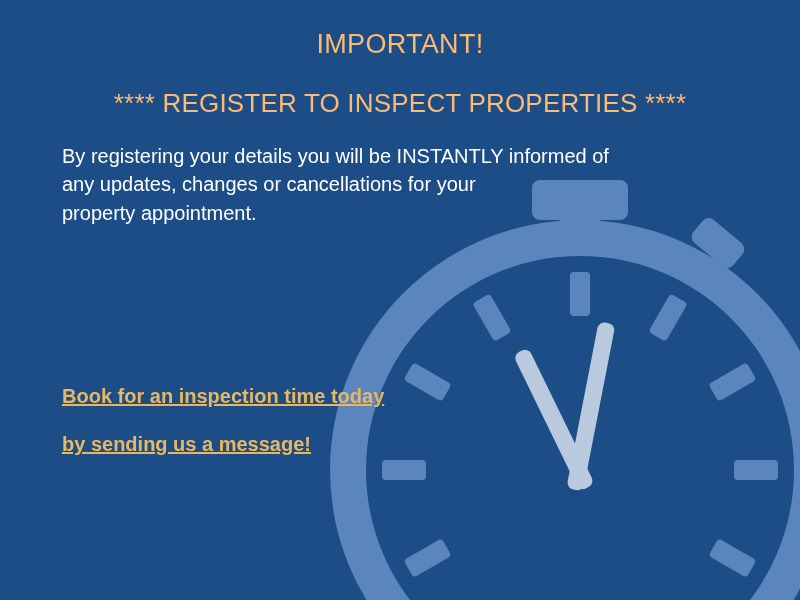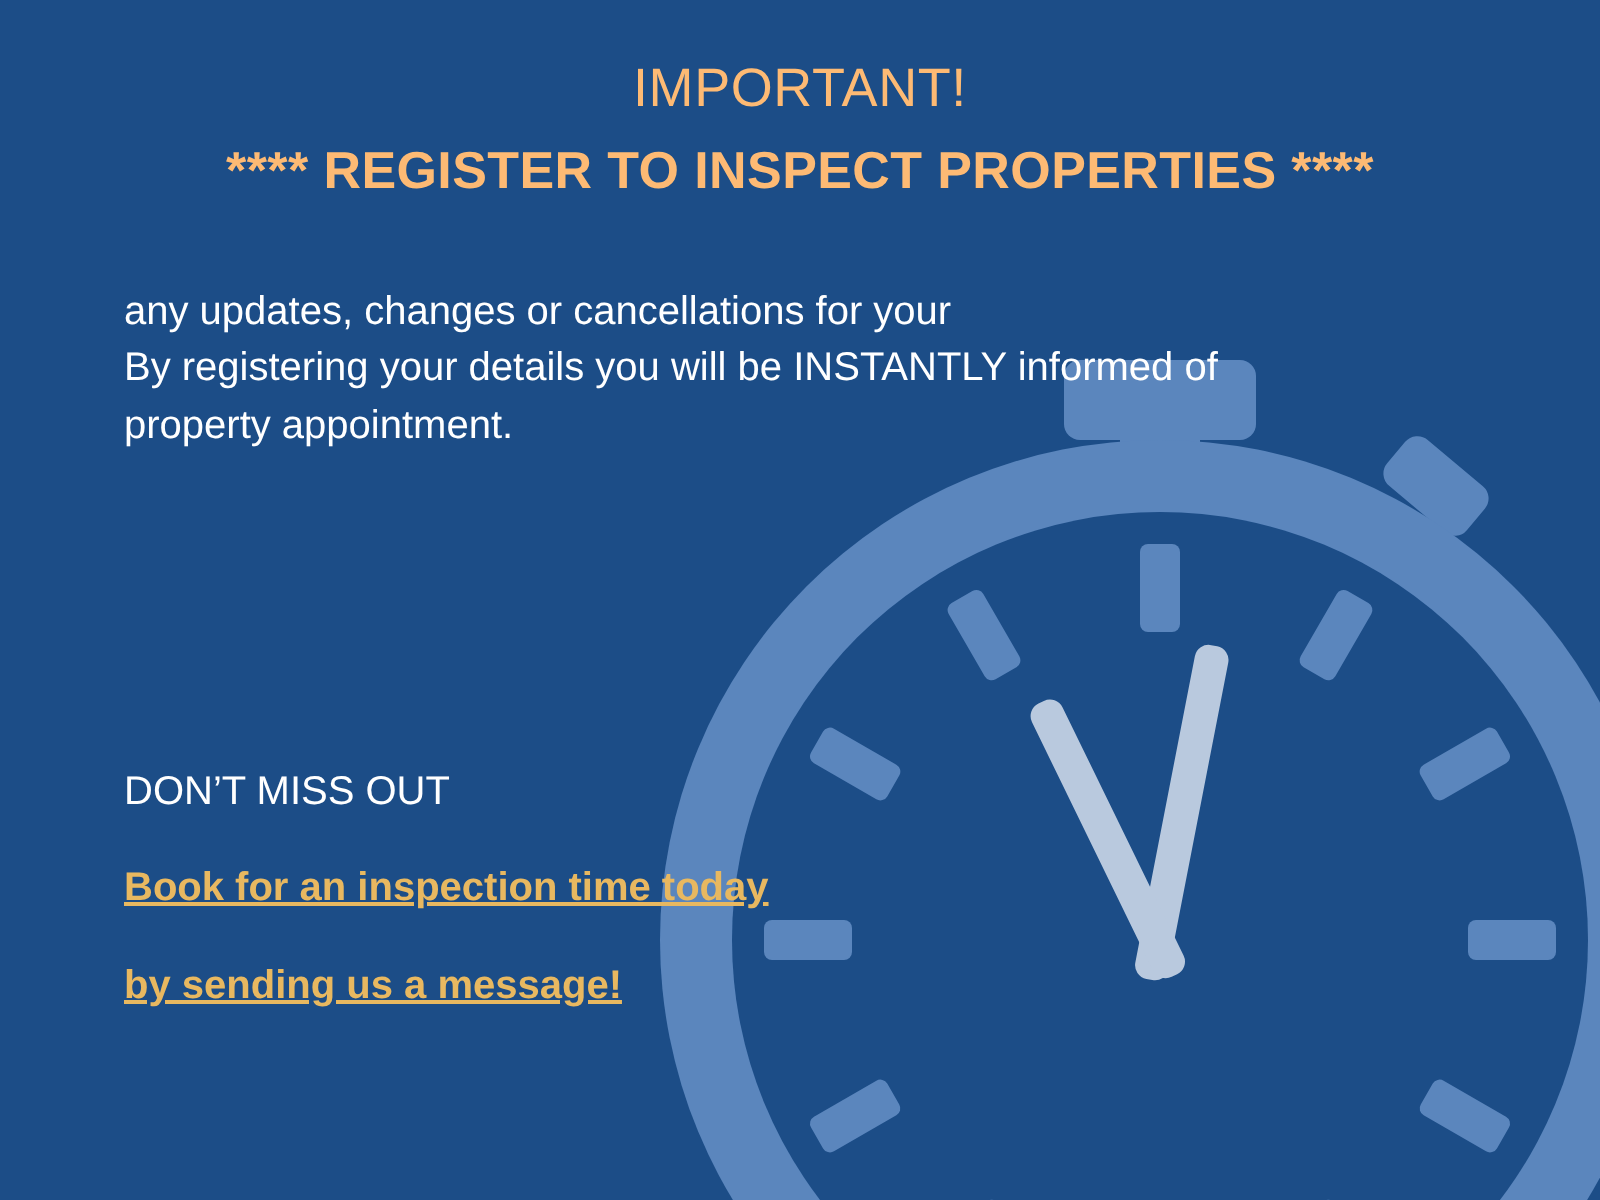--- a/index.html
+++ b/index.html
@@ -41,22 +41,22 @@
     left: 0;
     width: 800px;
     text-align: center;
     color: #fdba74;
     font-size: 27px;
     letter-spacing: 0.3px;
     line-height: 1.05;
   }
   .headline .l2 {
     display: block;
-    margin-top: 14px;
-    font-weight: bold;
+    margin-top: 32px;
+    font-weight: normal;
     font-size: 26px;
     letter-spacing: 0.2px;
     text-align: center;
   }
   .body-block {
     position: absolute;
     left: 62px;
     top: 142px;
     width: 660px;
     color: #ffffff;
@@ -125,25 +125,24 @@
       </g>
     </svg>
   </div>
 
   <div class="headline">
     <span>IMPORTANT!</span>
     <span class="l2">****  REGISTER TO INSPECT PROPERTIES ****</span>
   </div>
 
   <div class="body-block">
+    <p>By registering your details  you will be INSTANTLY informed of</p>
     <p>any updates, changes or cancellations for your</p>
-    <p>By registering your details  you will be INSTANTLY informed of</p>
     <p>property appointment.</p>
     <div class="spacer"></div>
   </div>
 
   <div class="cta">
-    <p class="white">DON’T MISS OUT</p>
     <p class="gold">Book for an inspection time today</p>
     <p class="gold">by sending us a message!</p>
   </div>
 
 </div>
 
 </body></html>

